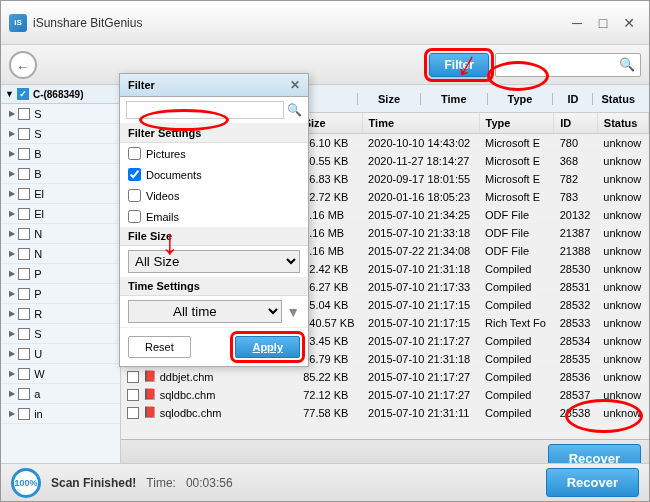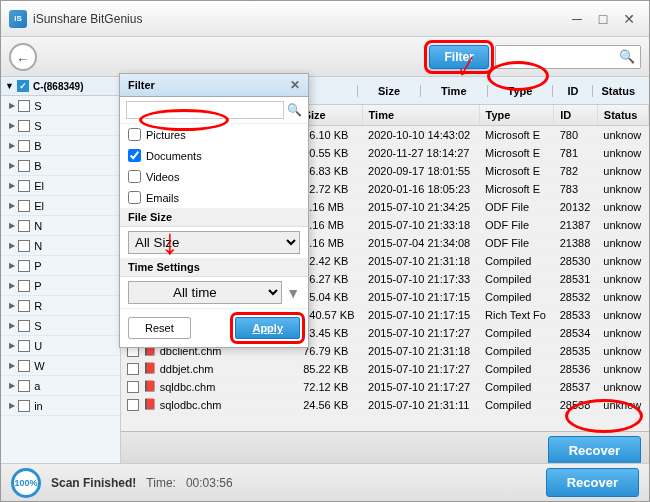--- a/index.html
+++ b/index.html
@@ -1,21 +1,21 @@
 <!DOCTYPE html>
 <html><head>
   <meta charset="utf-8">
   <style>
     * { box-sizing: border-box; margin: 0; padding: 0; }
     body { font-family: 'Segoe UI', Arial, sans-serif; font-size: 12px; background: #f0f0f0; width: 650px; height: 502px; overflow: hidden; }
 
     
     .title-bar {
       background: linear-gradient(to bottom, #ffffff, #e8e8e8);
-      height: 36px;
+      height: 44px;
       display: flex;
       align-items: center;
       padding: 0 8px;
       border-bottom: 1px solid #ccc;
       user-select: none;
     }
     .title-bar-icon {
       width: 18px; height: 18px;
       background: linear-gradient(135deg, #4a9fd4, #2178c4);
       border-radius: 3px;
@@ -456,21 +456,21 @@
       <td>
         <div class="name-cell">
           <span class="chk" style="flex-shrink:0;"></span>
           <span style="color:#217346; margin-right:3px;">📊</span>
           <span style="overflow:hidden; text-overflow:ellipsis;">system-genius.xlsx</span>
         </div>
       </td>
       <td>40.55 KB</td>
       <td>2020-11-27 18:14:27</td>
       <td>Microsoft E</td>
-      <td>781</td>
+      <td>368</td>
       <td>unknow</td>
     </tr>
               <tr>
       <td>
         <div class="name-cell">
           <span class="chk" style="flex-shrink:0;"></span>
           <span style="color:#217346; margin-right:3px;">📊</span>
           <span style="overflow:hidden; text-overflow:ellipsis;">system-tuner.xlsx</span>
         </div>
       </td>
@@ -524,21 +524,21 @@
     </tr>
               <tr>
       <td>
         <div class="name-cell">
           <span class="chk" style="flex-shrink:0;"></span>
           <span style="color:#4a90d9; margin-right:3px;">📄</span>
           <span style="overflow:hidden; text-overflow:ellipsis;">office.odf</span>
         </div>
       </td>
       <td>1.16 MB</td>
-      <td>2015-07-04 21:34:08</td>
+      <td>2015-07-22 21:34:08</td>
       <td>ODF File</td>
       <td>21388</td>
       <td>unknow</td>
     </tr>
               <tr>
       <td>
         <div class="name-cell">
           <span class="chk" style="flex-shrink:0;"></span>
           <span style="color:#e8a000; margin-right:3px;">📕</span>
           <span style="overflow:hidden; text-overflow:ellipsis;">cliconf.chm</span>
@@ -649,21 +649,21 @@
       <td>unknow</td>
     </tr>
               <tr>
       <td>
         <div class="name-cell">
           <span class="chk" style="flex-shrink:0;"></span>
           <span style="color:#e8a000; margin-right:3px;">📕</span>
           <span style="overflow:hidden; text-overflow:ellipsis;">sqlodbc.chm</span>
         </div>
       </td>
-      <td>24.56 KB</td>
+      <td>77.58 KB</td>
       <td>2015-07-10 21:31:11</td>
       <td>Compiled</td>
       <td>28538</td>
       <td>unknow</td>
     </tr>
             </tbody>
         </table>
       </div>
 
       <div class="bottom-bar">
@@ -675,20 +675,21 @@
   <div class="filter-panel">
     <div class="filter-panel-header">
       <span>Filter</span>
       <span class="filter-panel-close">✕</span>
     </div>
     
     <div style="padding: 4px 6px; display:flex; align-items:center; border-bottom:1px solid #eee;">
       <input type="text" style="flex: 1 1 0%; padding: 2px; border: 1px solid rgb(204, 204, 204); font-size: 11px;" placeholder="">
       <span style="margin-left:3px; font-size:12px; color:#888;">🔍</span>
     </div>
+    <div class="filter-section-title">Filter Settings</div>
     <div class="filter-option">
       <input type="checkbox" id="chk-pictures" style="">
       <label for="chk-pictures" style="cursor:pointer;">Pictures</label>
     </div>
     <div class="filter-option">
       <input type="checkbox" id="chk-docs" checked="" style="">
       <label for="chk-docs" style="cursor:pointer; font-weight:normal;">Documents</label>
     </div>
     <div class="filter-option">
       <input type="checkbox" id="chk-videos" style="">

